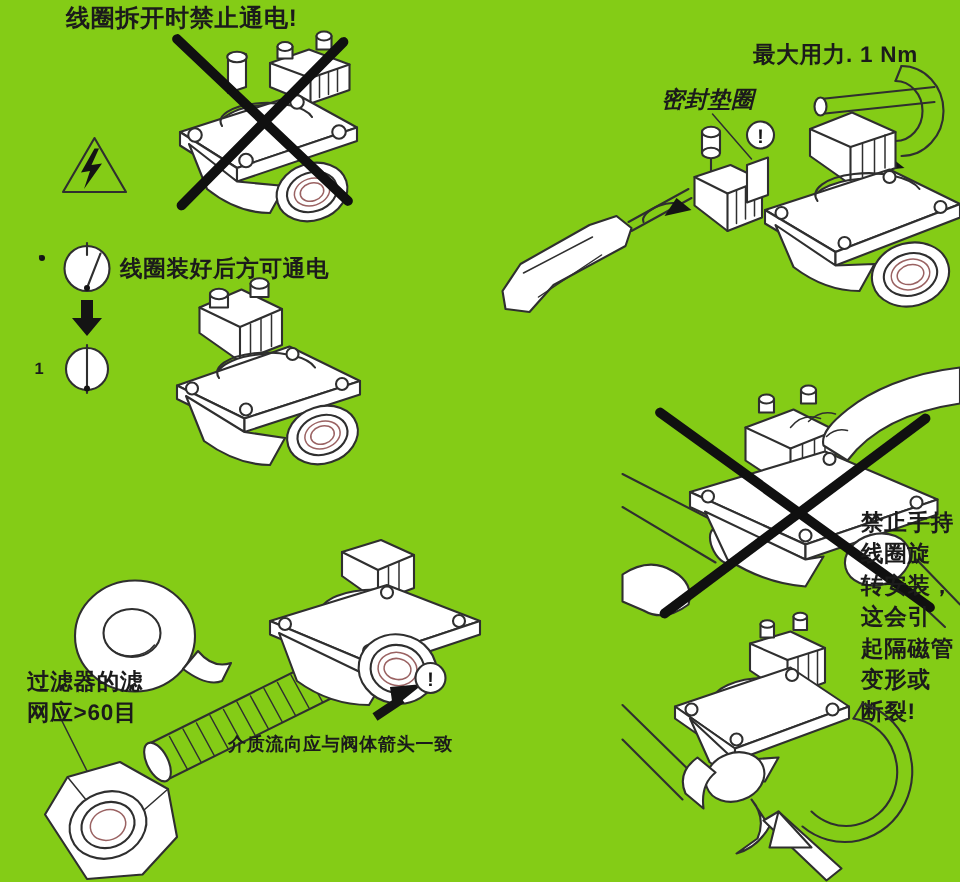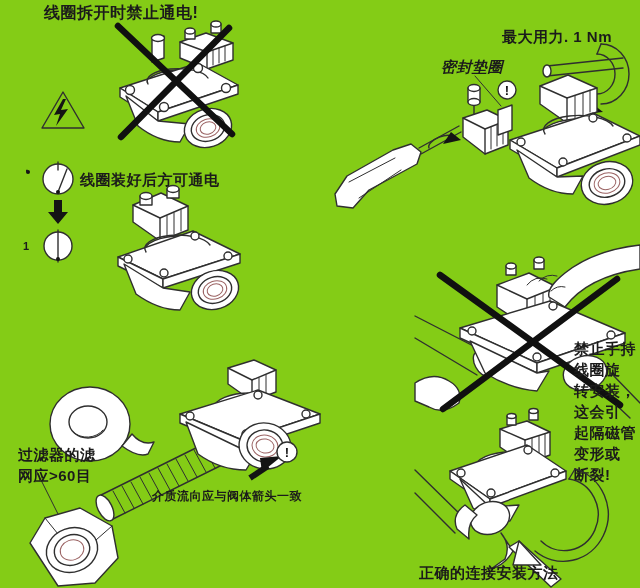--- a/index.html
+++ b/index.html
@@ -384,15 +384,14 @@
       <polygon class="fw" points="94,134 104,128 146,166 136,174"></polygon>
     </g>
 
     <g>
       <path class="ln" d="M160,56 A45,47 0 1 1 120,138"></path>
       <path class="ln" d="M154,66 A34,36 0 1 1 126,128"></path>
       <line class="ln" x1="160" y1="56" x2="154" y2="66"></line>
       <polygon class="fw" points="104,128 126,152 98,152"></polygon>
     </g>
   </svg>
-  <div class="lbl" style="left:419px;top:562px;">正确的连接安装方法</div>
 
 </div>
 
 </body></html>

